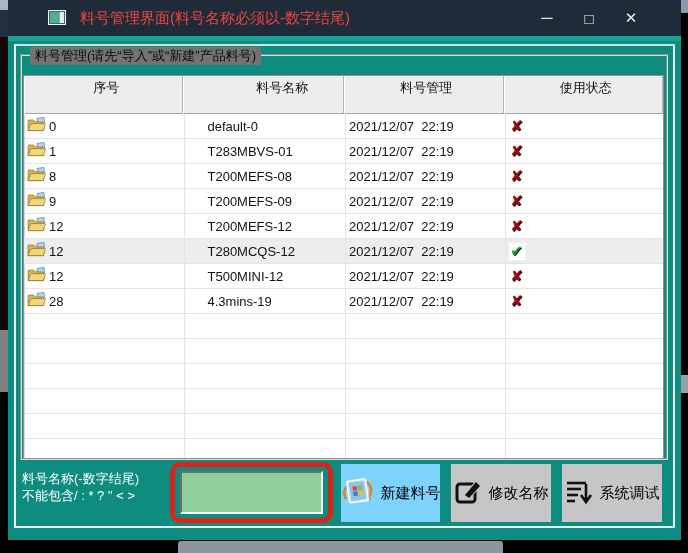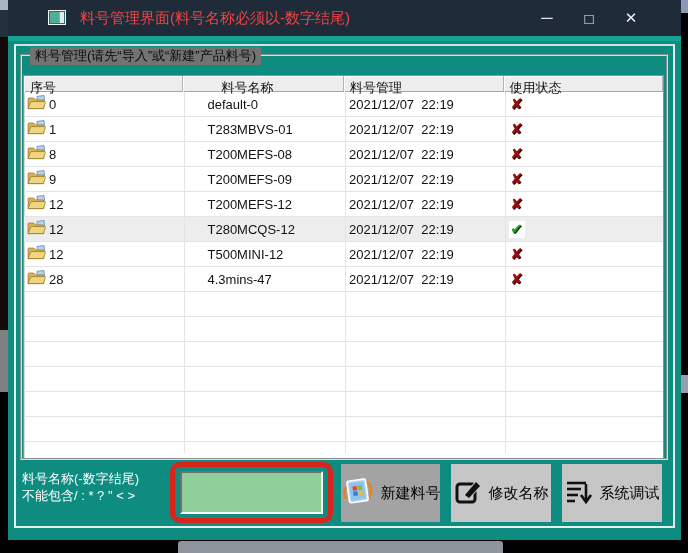--- a/index.html
+++ b/index.html
@@ -36,21 +36,21 @@
                 border:2px solid #e7efec; border-top-color:#cfe3de; pointer-events:none; }
 
   .groupbox { position:absolute; left:12px; top:54px; width:648px; height:406px;
               border:2px groove #cfe4de; }
   .groupbox-label { position:absolute; left:8px; top:-9px; background:#737373;
                     padding:0 5px; font-size:13px; color:#0a0a0a; white-space:nowrap; }
 
   
   .table { position:absolute; left:15px; top:75px; width:641px; height:384px; background:#fff;
            border:1px solid #8f8f8f; box-shadow:inset 1px 1px 0 #d7d7d7; overflow:hidden; }
-  .thead { display:flex; height:16px; background:#ededed; }
+  .thead { display:flex; height:38px; background:#ededed;text-align:center; }
   .th { font-size:13px; color:#111; padding:3px 0 0 6px; border-right:1px solid #b2b2b2;
         box-shadow:inset 1px 1px 0 #ffffff, inset 0 -1px 0 #a6a6a6; cursor:default; }
   .w1{width:160px;} .w2{width:161px;padding-left:38px;} .w3{width:160px;} .w4{width:160px;}
   .tbody { position:relative; height:361px; }
   .vline { position:absolute; top:0; bottom:0; width:1px; background:#e4e4e4; z-index:1; }
   .vl1{left:160px;} .vl2{left:321px;} .vl3{left:481px;}
   .trow { display:flex; height:25px; border-bottom:1px solid #e4e4e4; align-items:center; }
   .trow.selected { background:#ededed; }
   .cell { font-size:13px; color:#111; height:100%; display:flex; align-items:center; }
   .c1 { width:160px; padding-left:3px; gap:3px; }
@@ -64,21 +64,21 @@
 
   
   .hint { position:absolute; left:14px; top:470px; color:#fff; font-size:13px; line-height:17px; white-space:nowrap; }
   .redbox { position:absolute; left:162px; top:462px; width:163px; height:61px;
             border:5px solid #d8251c; border-radius:10px; z-index:3; pointer-events:none; }
   .name-input { position:absolute; left:172px; top:471px; width:143px; height:43px;
                 background:#90ce9c; border:2px solid;
                 border-color:#6f6f6f #ffffff #ffffff #6f6f6f; outline:none; font-size:15px; padding:0 6px; }
   .btn { position:absolute; top:464px; height:58px; display:flex; align-items:center;
          justify-content:center; gap:7px; font-size:15px; color:#000; cursor:default; }
-  .btn-new { left:333px; width:99px; background:#a3a3a3; }
+  .btn-new { left:333px; width:99px; background:#7dd3fc; }
   .btn-rename { left:443px; width:100px; background:#c6c6c6; }
   .btn-debug { left:554px; width:100px; background:#c6c6c6; }
   .btn .lbl { white-space:nowrap; }
 </style>
 </head>
 <body>
 
 <div id="screen">
 
   <div class="frag f-tl"></div>
@@ -261,21 +261,21 @@
       <span>
         <svg width="19" height="15" viewBox="0 0 20 16">
           <path d="M10.5 1.5 L18 0.5 L18.6 6 L11 7 Z" fill="#b9d3ef" stroke="#5b82ad" stroke-width="0.8"></path>
           <path d="M1 14.5 L1 4.2 Q1 3.2 2 3.2 L7 3.2 L9 5.2 L16.8 5.2 Q17.8 5.2 17.8 6.2 L17.8 14.5 Z" fill="#d8b254" stroke="#8a6d1f" stroke-width="0.7"></path>
           <path d="M1 14.5 L3.8 7.6 Q4 7 4.8 7 L18.8 7 Q19.8 7 19.5 7.9 L17.4 13.8 Q17.2 14.5 16.4 14.5 Z" fill="#f0d77e" stroke="#8a6d1f" stroke-width="0.7"></path>
         </svg>
       </span>
       <span>28</span>
     </div>
     <div class="cell c2">
-              <span>4.3mins-47</span>
+              <span>4.3mins-19</span>
             </div>
     <div class="cell c3"><span>2021/12/07  22:19</span></div>
     <div class="cell c4">
               <span class="status no">✘</span>
             </div>
   </div>
           <div class="trow"></div>
           <div class="trow"></div>
           <div class="trow"></div>
           <div class="trow"></div>

